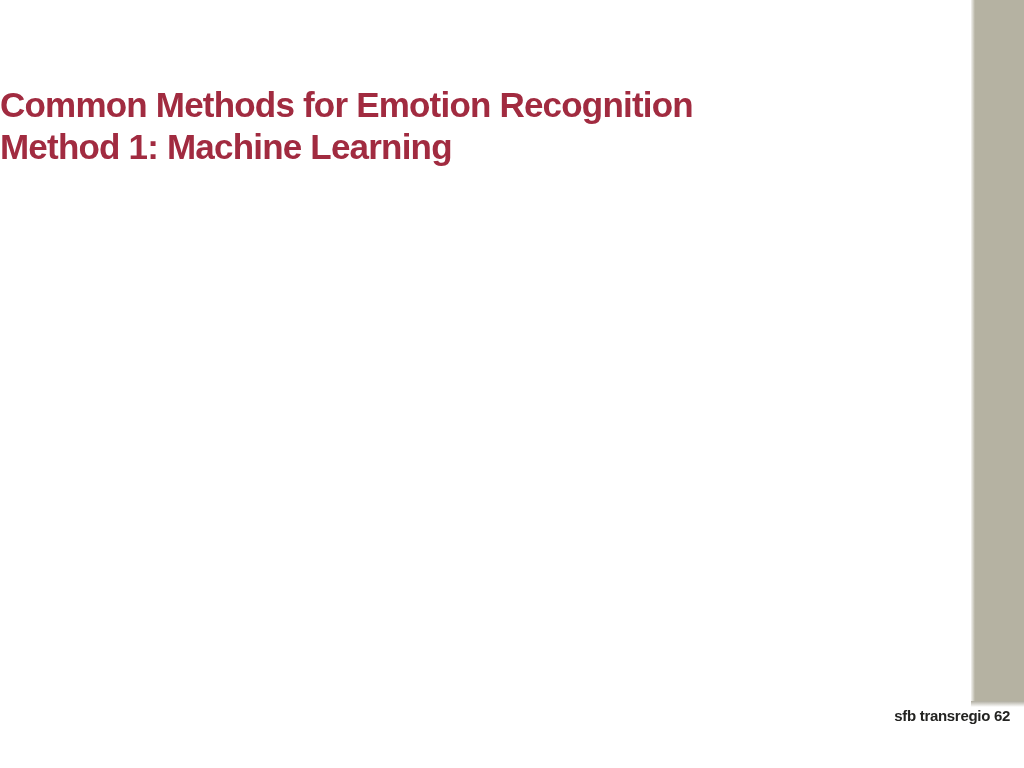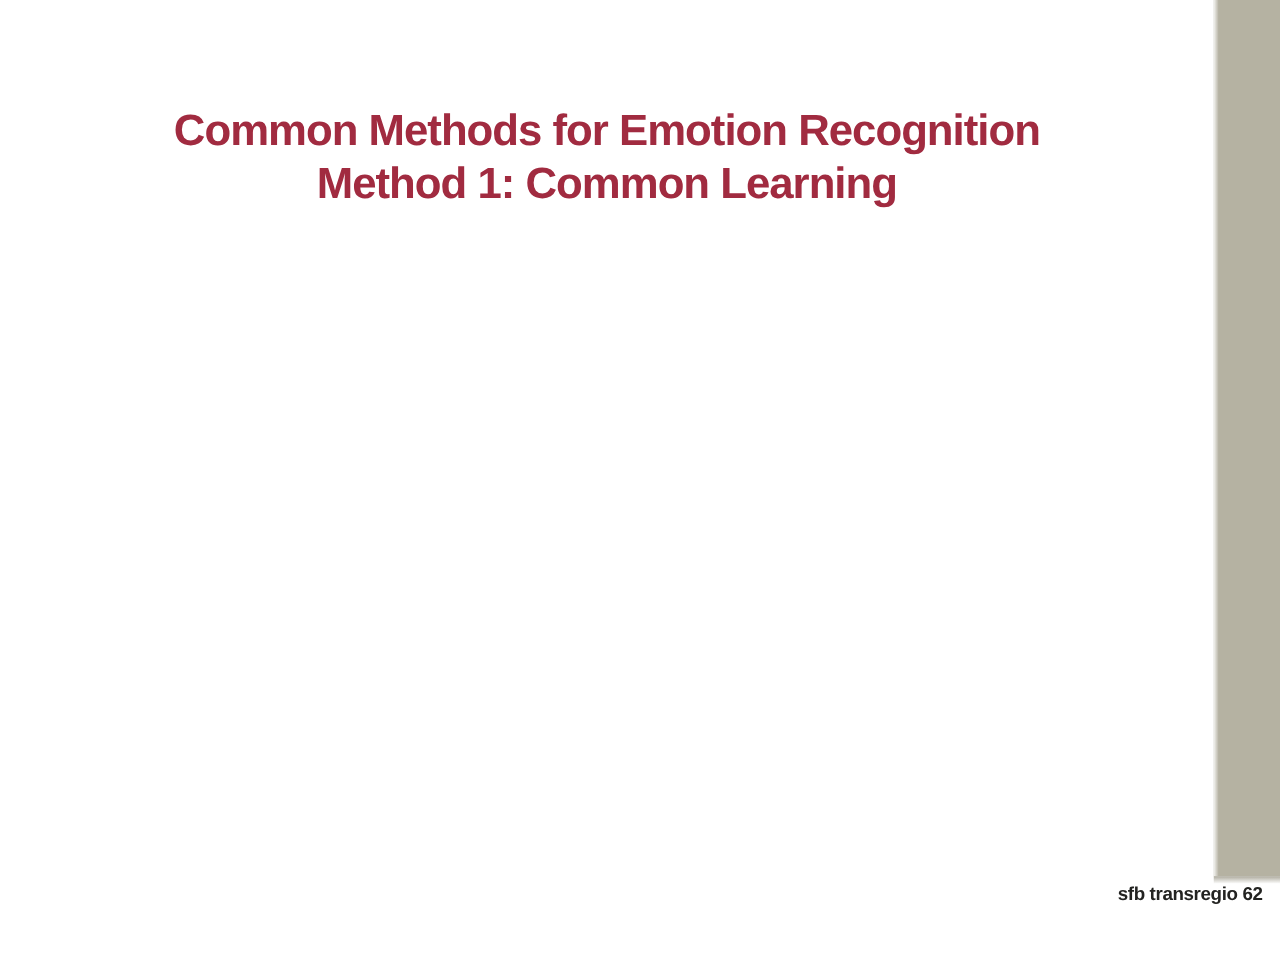--- a/index.html
+++ b/index.html
@@ -44,21 +44,21 @@
     width: 100%;
     height: 6px;
     background: linear-gradient(to bottom, rgba(160,157,142,0.85), rgba(181,178,162,0));
   }
   
   .title-block {
     position: absolute;
     top: 84px;
     left: 0;
     width: 971px;
-    text-align: center;
+    text-align: left;
     color: var(--title_text, #a12b40);
     font-weight: bold;
     font-size: 35px;
     line-height: 42px;
     letter-spacing: -0.8px;
   }
   
   .logo-block {
     position: absolute;
     top: 708px;
@@ -82,20 +82,20 @@
 </style>
 </head>
 <body>
 
 <div class="slide">
 
   <div class="accent-bar"></div>
 
   <div class="title-block">
     <div>Common Methods for Emotion Recognition</div>
-    <div>Method 1: Common Learning</div>
+    <div>Method 1: Machine Learning</div>
   </div>
 
   <div class="logo-block">
     <div class="logo-subtitle">sfb transregio 62</div>
   </div>
 
 </div>
 
 </body></html>

